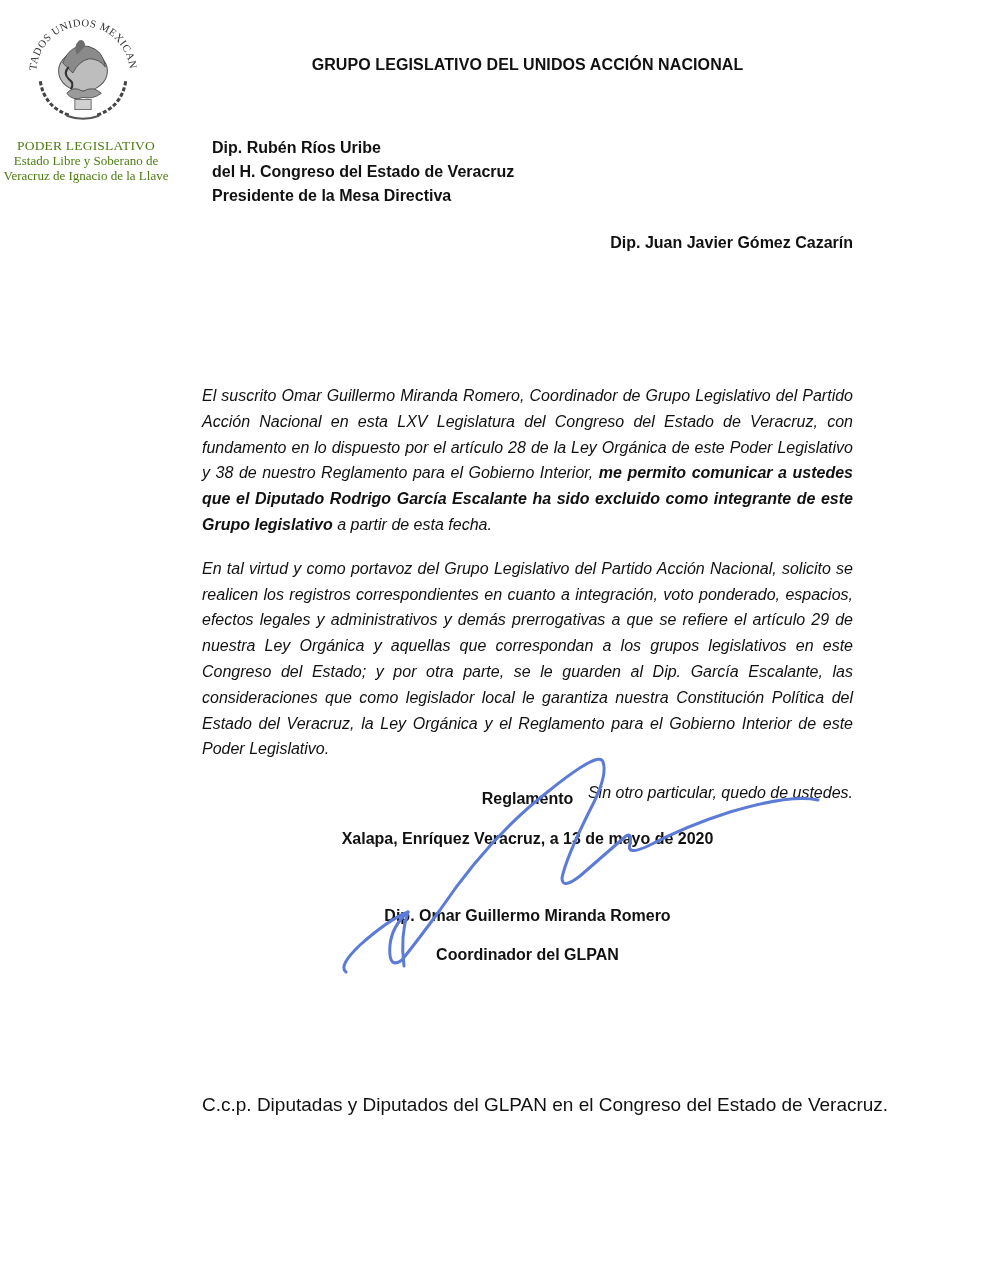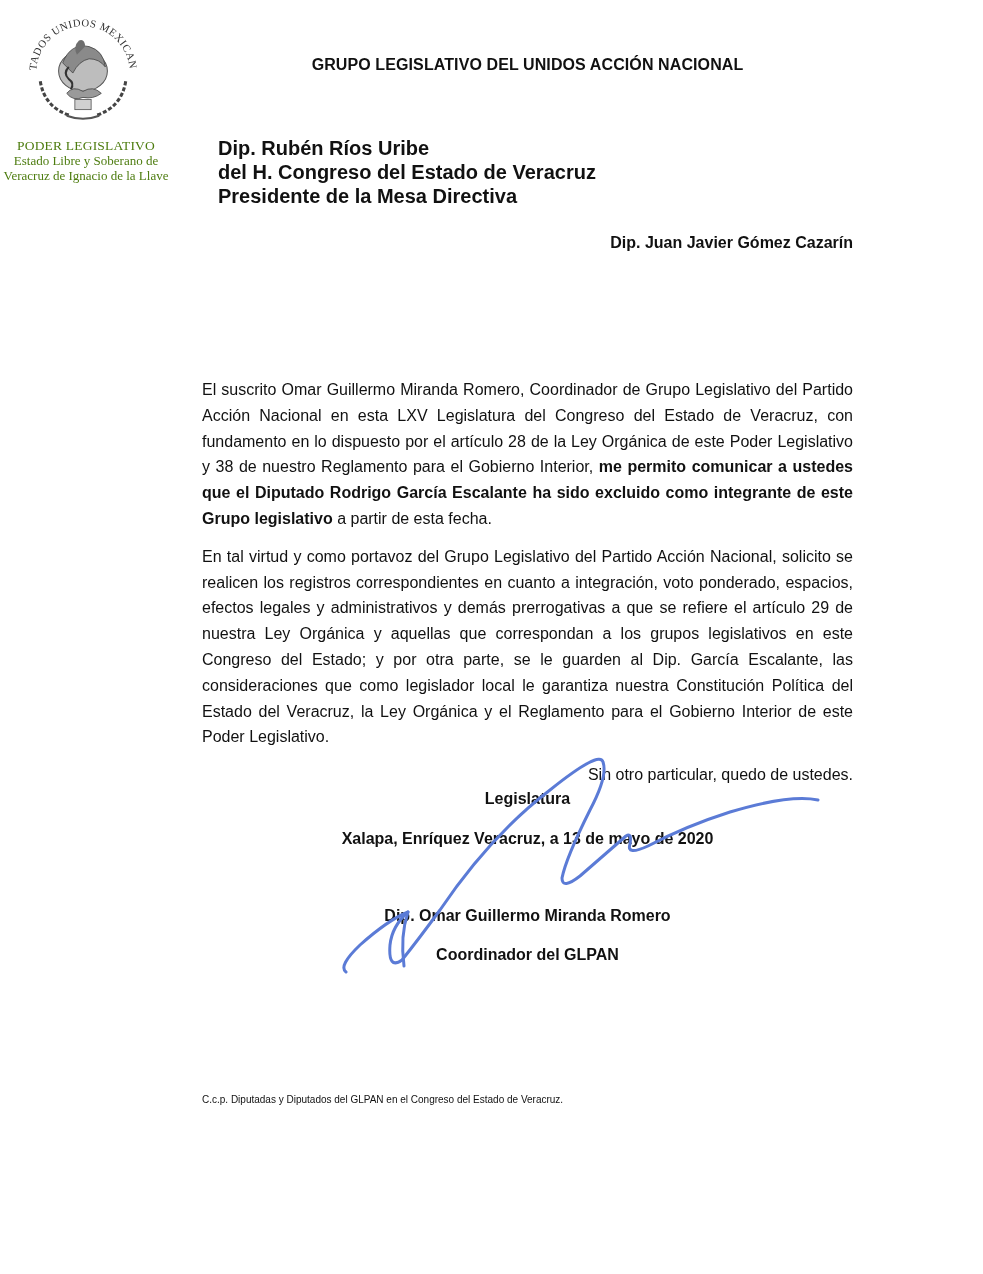--- a/index.html
+++ b/index.html
@@ -4,28 +4,28 @@
 <style>
   html, body { margin: 0; padding: 0; background: #ffffff; }
   body { width: 983px; height: 1274px; position: relative; overflow: hidden;
          font-family: "Liberation Sans", "DejaVu Sans", sans-serif; color: #111; }
   .seal { position: absolute; left: 22px; top: 10px; width: 122px; height: 122px; }
   .seal-caption { position: absolute; left: 0; top: 138px; width: 172px; text-align: center;
                   font-family: "Liberation Serif", "DejaVu Serif", serif; font-size: 13px; line-height: 15px; color: #4d7c0f; }
   .seal-caption .l1 { font-size: 13.5px; letter-spacing: 0.2px; }
   .header-title { position: absolute; left: 200px; top: 56px; width: 655px; text-align: center;
                   font-weight: bold; font-size: 16px; letter-spacing: 0.1px; }
-  .recipient1 { position: absolute; left: 218px; top: 136px; font-weight: bold; font-size: 20px; line-height: 24px; }
+  .recipient1 { position: absolute; left: 212px; top: 136px; font-weight: bold; font-size: 16px; line-height: 24px; }
   .recipient2 { position: absolute; right: 130px; top: 231px; font-weight: bold; font-size: 16px; line-height: 24px; text-align: center; }
   .body-text { position: absolute; left: 202px; top: 365px; width: 651px; font-size: 16px; line-height: 25.8px; text-align: justify; }
-  .body-text p { margin: 12px 0 12px 0; }
+  .body-text p { margin: 18px 0 12px 0; font-style: italic; }
   .body-text b { font-weight: bold; }
   .closing { position: absolute; left: 202px; top: 790px; width: 651px; text-align: center; font-weight: bold; font-size: 16px; }
   .closing div { position: absolute; left: 0; width: 651px; }
-  .cc { position: absolute; left: 202px; top: 1094px; font-size: 10px; }
+  .cc { position: absolute; left: 202px; top: 1094px; font-size: 19px; }
   .signature { position: absolute; left: 330px; top: 740px; width: 500px; height: 240px; pointer-events: none; }
 </style>
 </head>
 <body>
 
 <svg class="seal" viewBox="0 0 120 120">
   <defs>
     <path id="arcPath" d="M 14 62 A 46 46 0 0 1 106 62"></path>
   </defs>
   <text font-family="Liberation Serif, DejaVu Serif, serif" font-size="10.5" fill="#333" letter-spacing="0.5">
@@ -63,21 +63,21 @@
   <div>Dip. Juan Javier Gómez Cazarín</div>
 </div>
 
 <div class="body-text">
   <p><span>El suscrito Omar Guillermo Miranda Romero, Coordinador de Grupo Legislativo del Partido Acción Nacional en esta LXV Legislatura del Congreso del Estado de Veracruz, con fundamento en lo dispuesto por el artículo 28 de la Ley Orgánica de este Poder Legislativo y 38 de nuestro Reglamento para el Gobierno Interior, </span><b>me permito comunicar a ustedes que el Diputado Rodrigo García Escalante ha sido excluido como integrante de este Grupo legislativo</b><span> a partir de esta fecha.</span></p>
   <p>En tal virtud y como portavoz del Grupo Legislativo del Partido Acción Nacional, solicito se realicen los registros correspondientes en cuanto a integración, voto ponderado, espacios, efectos legales y administrativos y demás prerrogativas a que se refiere el artículo 29 de nuestra Ley Orgánica y aquellas que correspondan a los grupos legislativos en este Congreso del Estado; y por otra parte, se le guarden al Dip. García Escalante, las consideraciones que como legislador local le garantiza nuestra Constitución Política del Estado del Veracruz, la Ley Orgánica y el Reglamento para el Gobierno Interior de este Poder Legislativo.</p>
   <p style="text-align:right;">Sin otro particular, quedo de ustedes.</p>
 </div>
 
 <div class="closing">
-  <div style="top:0;">Legislatura</div>
+  <div style="top:0;">Reglamento</div>
   <div style="top:40px;">Xalapa, Enríquez Veracruz, a 13 de mayo de 2020</div>
   <div style="top:117px;">Dip. Omar Guillermo Miranda Romero</div>
   <div style="top:156px;">Coordinador del GLPAN</div>
 </div>
 
 <svg class="signature" viewBox="0 0 500 240">
   <path d="M16 232 Q8 226 30 205 Q58 180 78 172 Q62 186 60 205 Q58 230 72 220 Q88 200 110 170 Q160 96 220 50 Q270 10 273 22 Q278 36 260 70 Q236 118 232 138 Q232 150 250 136 Q280 110 296 96 Q302 92 300 104 Q296 116 318 106 Q356 86 400 72 Q460 54 488 60" fill="none" stroke="#5b7bd6" stroke-width="3" stroke-linecap="round" stroke-linejoin="round"></path>
   <path d="M78 172 Q70 196 74 226" fill="none" stroke="#5b7bd6" stroke-width="3" stroke-linecap="round"></path>
 </svg>
 

